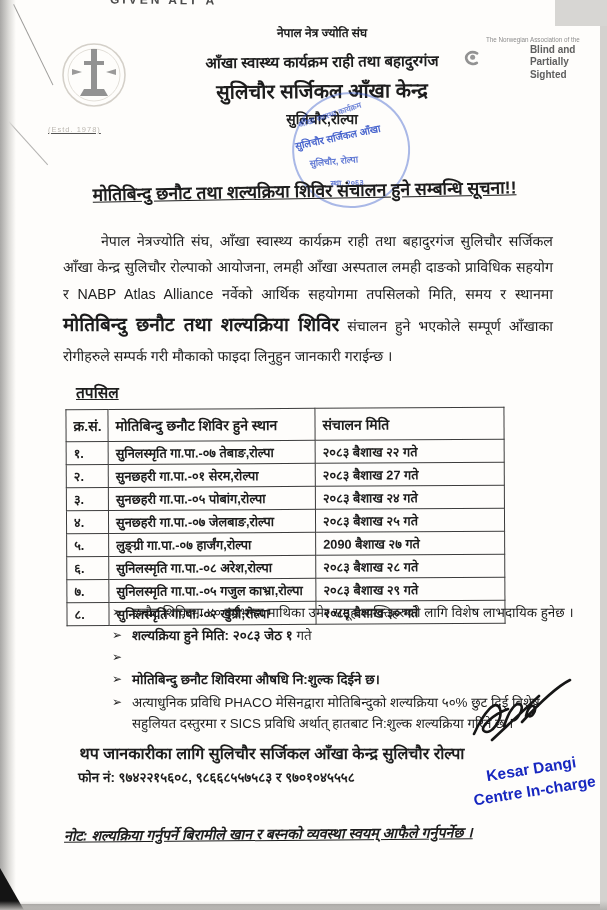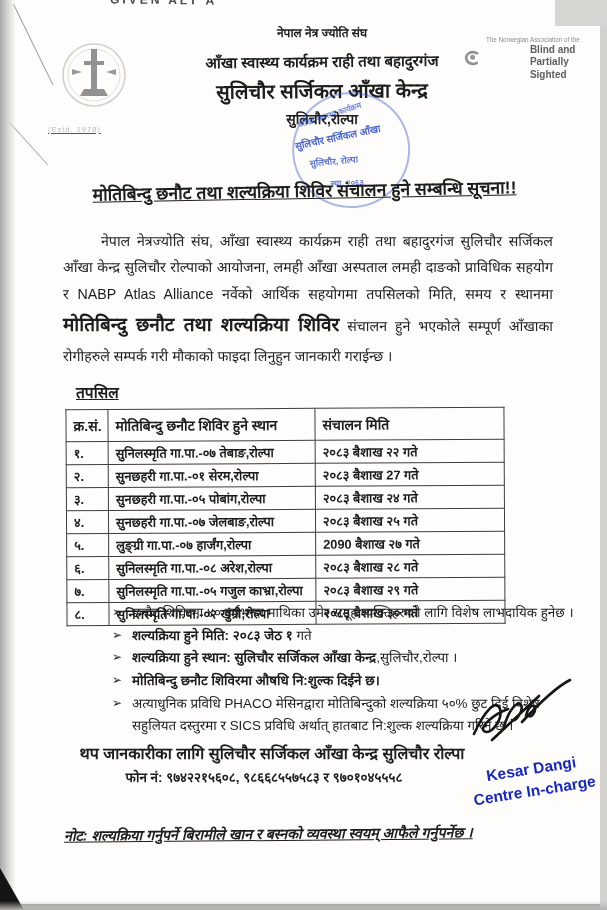--- a/index.html
+++ b/index.html
@@ -67,21 +67,21 @@
   col.c1{width:42px;} col.c2{width:207px;} col.c3{width:189px;}
 
   
   .bullets{position:absolute;left:106px;right:28px;top:602px;}
   .bullet{display:flex;gap:7px;font-size:13.4px;line-height:1.62;margin-bottom:1px;}
   .bullet .mark{flex:0 0 13px;color:#222;font-size:12px;padding-top:1px;}
   .bullet .bt b{font-weight:800;}
 
   
   .info{position:absolute;left:72px;width:388px;top:742px;text-align:center;font-size:16px;font-weight:700;}
-  .phone{position:absolute;left:64px;width:388px;top:768px;text-align:center;font-size:13.4px;font-weight:700;}
+  .phone{position:absolute;left:72px;width:388px;top:768px;font-size:13.4px;font-weight:700;}
   .sig{position:absolute;left:458px;top:676px;}
   .kesar{position:absolute;left:452px;top:758px;width:150px;text-align:center;transform:rotate(-9deg);
          color:#1727c0;font-weight:800;font-size:15.5px;line-height:1.45;}
   .note{position:absolute;left:58px;top:824px;font-size:14.2px;font-weight:800;font-style:italic;
         text-decoration:underline;transform:rotate(-.5deg);}
 </style>
 </head>
 <body>
 
 <div class="stage">
@@ -193,21 +193,20 @@
       <div class="bullet">
         <span class="mark">➢</span>
         <span class="bt"><b></b><span>छनौट शिविरमा ४० वर्षभन्दा माथिका उमेर समूह व्यक्तिहरुको लागि विशेष लाभदायिक हुनेछ ।</span></span>
       </div>
       <div class="bullet">
         <span class="mark">➢</span>
         <span class="bt"><b>शल्यक्रिया हुने मिति: २०८३ जेठ १</b><span> गते</span></span>
       </div>
       <div class="bullet">
         <span class="mark">➢</span>
-        <span class="bt"><b>शल्यक्रिया हुने स्थान: सुलिचौर सर्जिकल आँखा केन्द्र</b><span>,सुलिचौर,रोल्पा ।</span></span>
       </div>
       <div class="bullet">
         <span class="mark">➢</span>
         <span class="bt"><b>मोतिबिन्दु छनौट शिविरमा औषधि नि:शुल्क दिईने छ।</b><span></span></span>
       </div>
       <div class="bullet">
         <span class="mark">➢</span>
         <span class="bt"><b></b><span>अत्याधुनिक प्रविधि PHACO मेसिनद्वारा मोतिबिन्दुको शल्यक्रिया ५०% छुट दिई विशेष सहुलियत दस्तुरमा र SICS प्रविधि अर्थात् हातबाट नि:शुल्क शल्यक्रिया गरिने छ ।</span></span>
       </div>
     </div>

